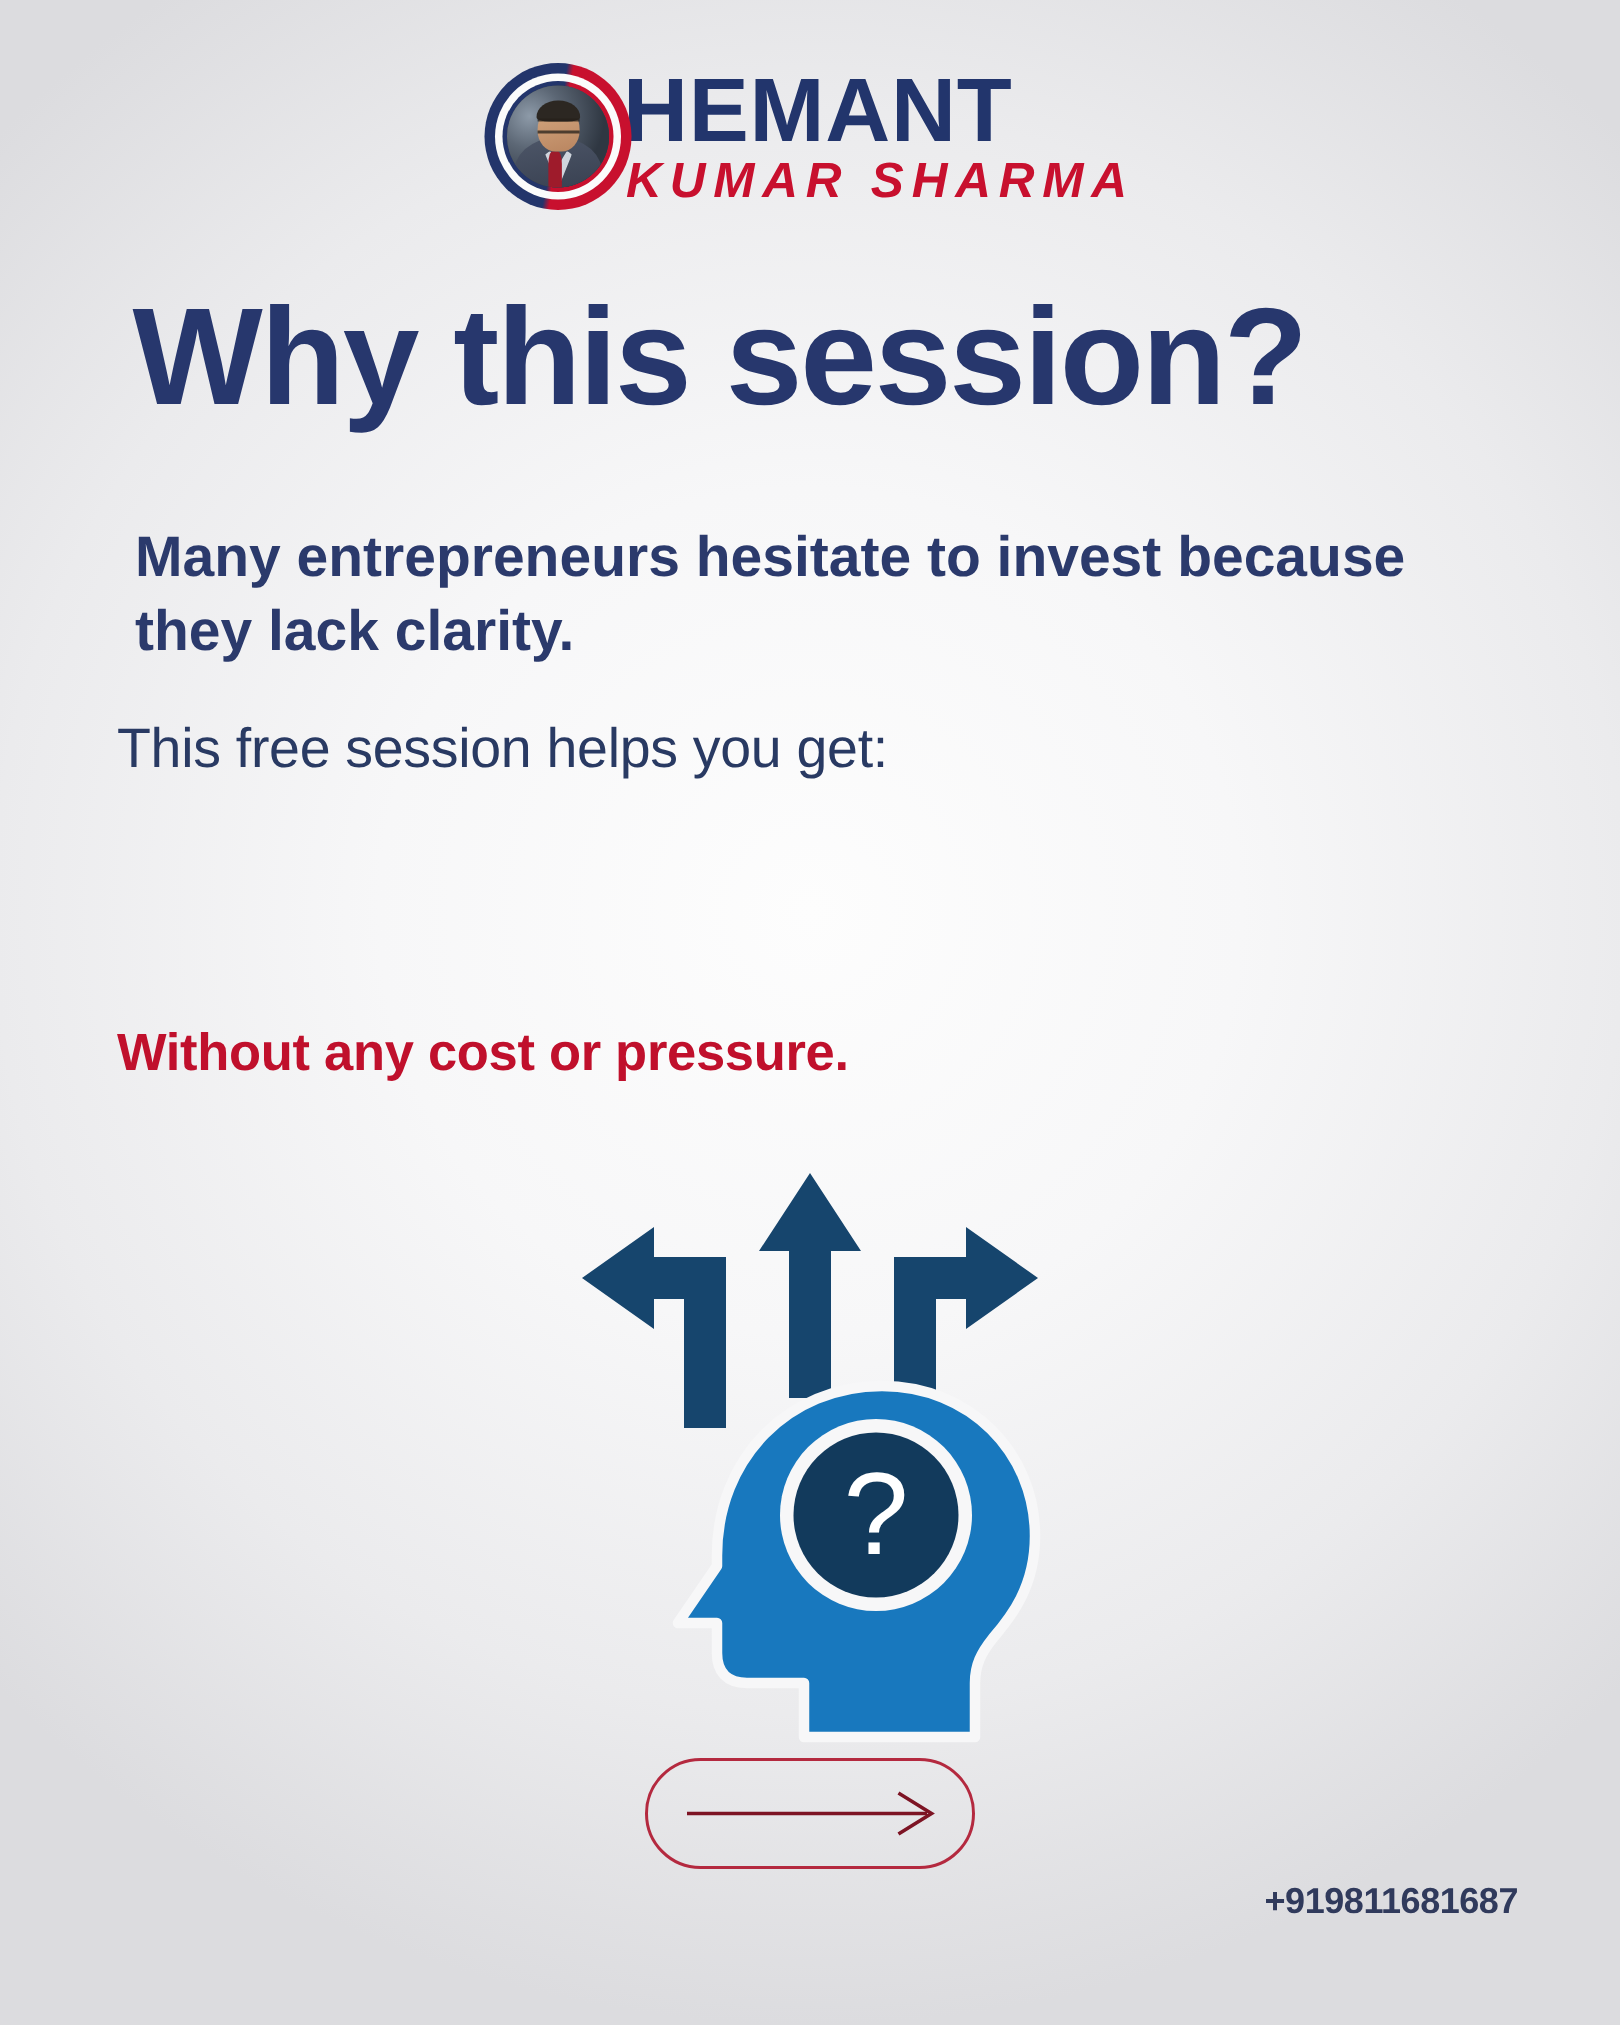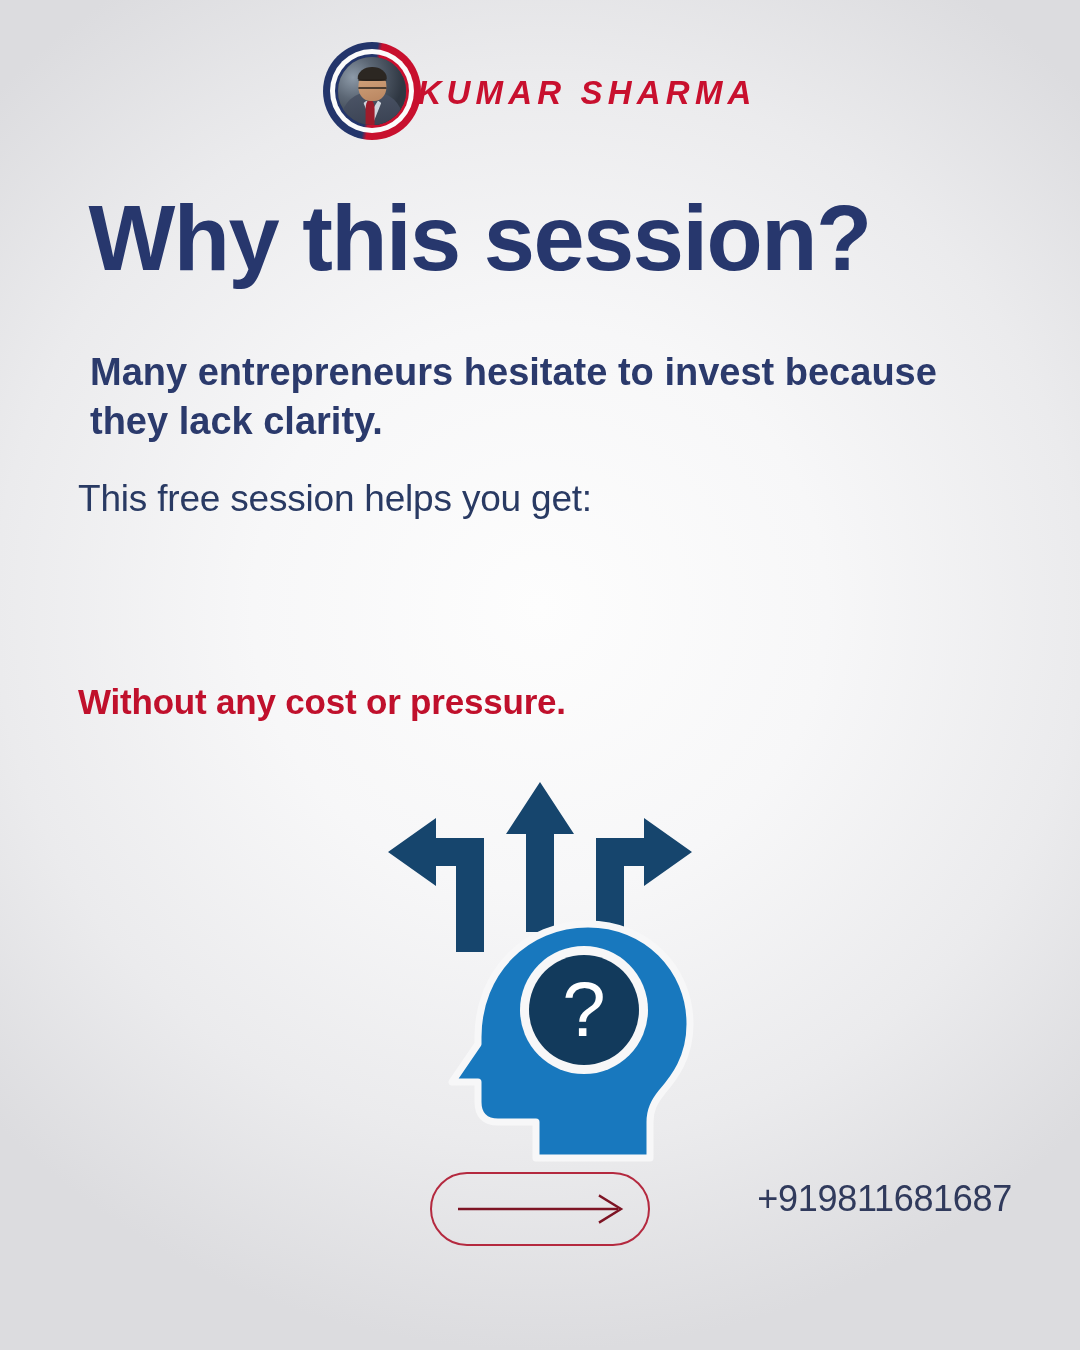--- a/index.html
+++ b/index.html
@@ -266,23 +266,23 @@
     left: 74px;
     top: 1248px;
     font-size: 34px;
     font-weight: 400;
     color: #303a5c;
     letter-spacing: -0.3px;
   }
   .phone {
     position: absolute;
     right: 68px;
-    top: 1178px;
-    font-size: 36px;
-    font-weight: 400;
+    top: 1254px;
+    font-size: 24px;
+    font-weight: 700;
     color: #303a5c;
     letter-spacing: -0.3px;
   }
 </style>
 </head>
 <body>
 
 <div id="poster">
 
   <div class="logo-row">
@@ -294,20 +294,21 @@
         <div class="photo-bg"></div>
         <div class="photo-suit"></div>
         <div class="photo-shirt"></div>
         <div class="photo-tie"></div>
         <div class="photo-face"></div>
         <div class="photo-hair"></div>
         <div class="photo-glasses"></div>
       </div>
     </div>
     <div class="logo-words">
+      <div class="logo-first">HEMANT</div>
       <div class="logo-last">KUMAR SHARMA</div>
     </div>
   </div>
 
   <div class="headline">Why this session?</div>
   <div class="subhead">Many entrepreneurs hesitate to invest because they lack clarity.</div>
 
   <div class="lead">This free session helps you get:</div>
   <div class="nocost">Without any cost or pressure.</div>
 

